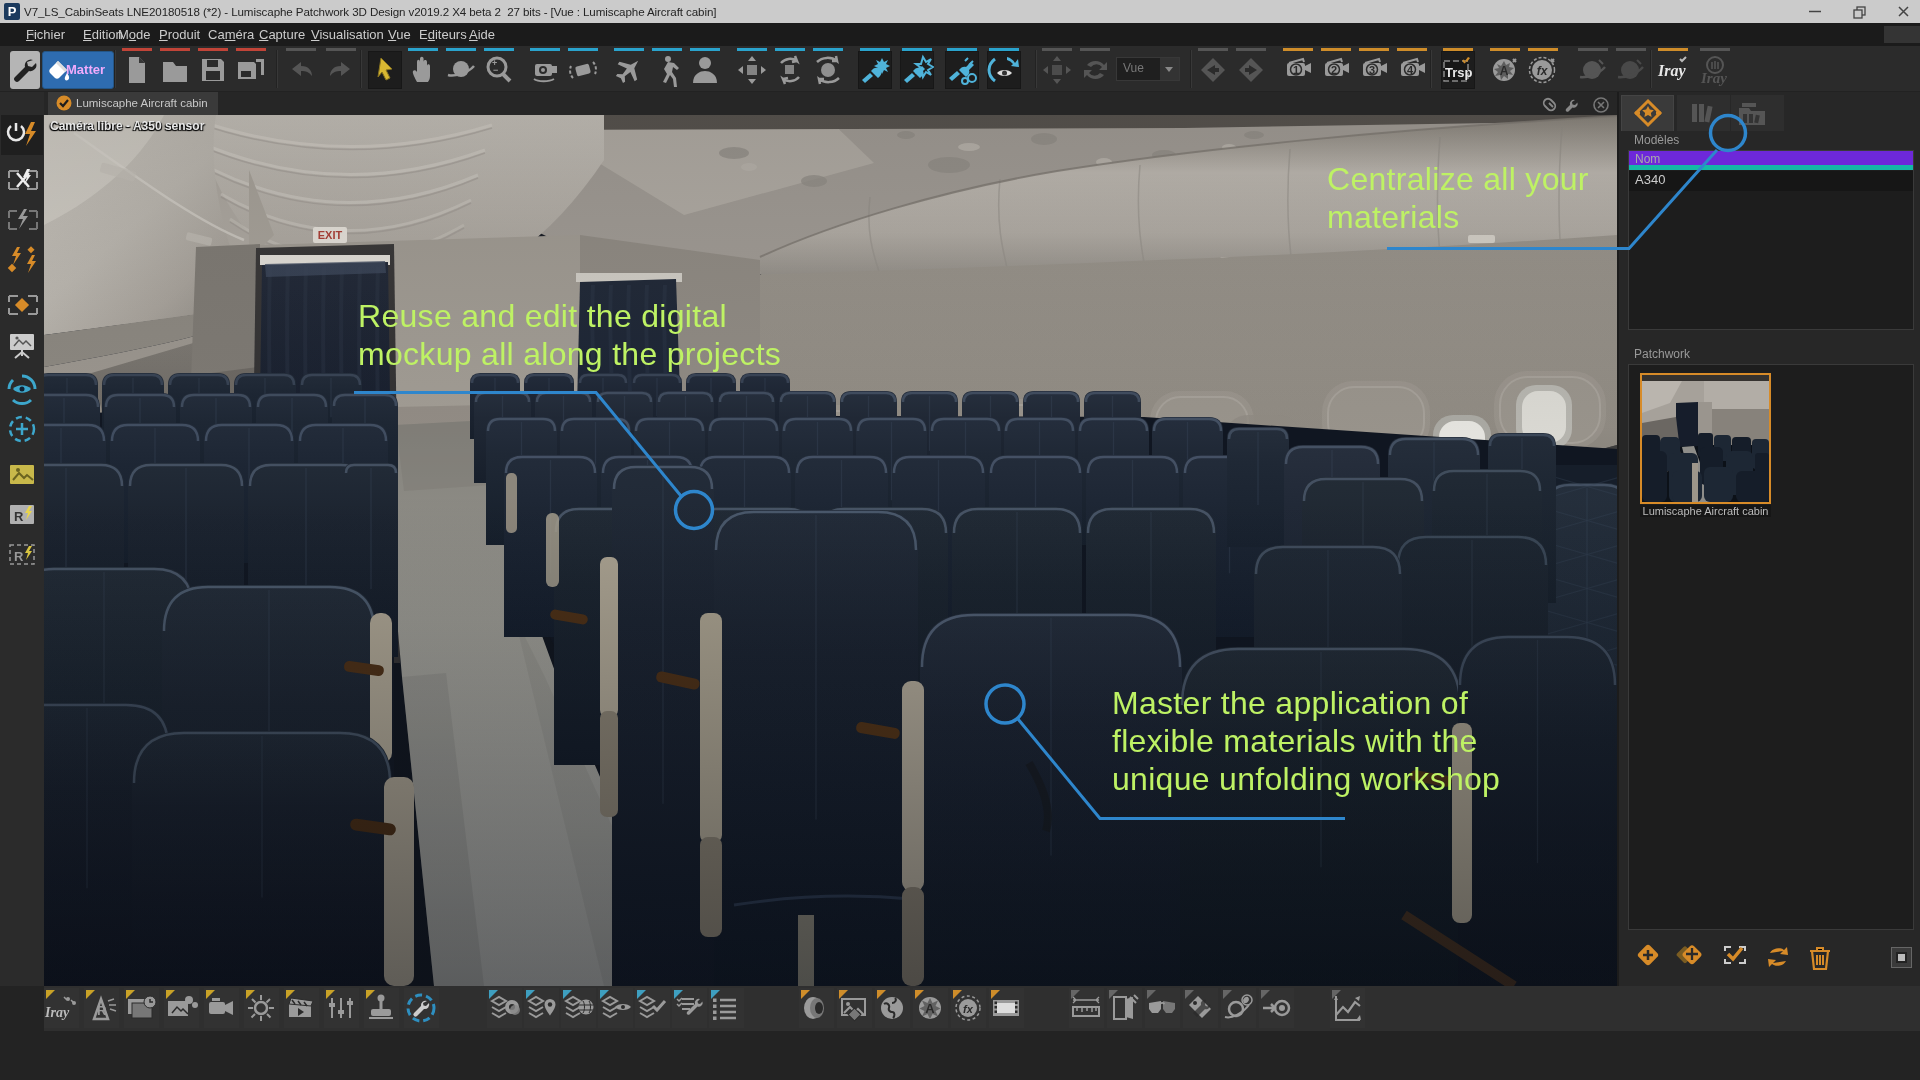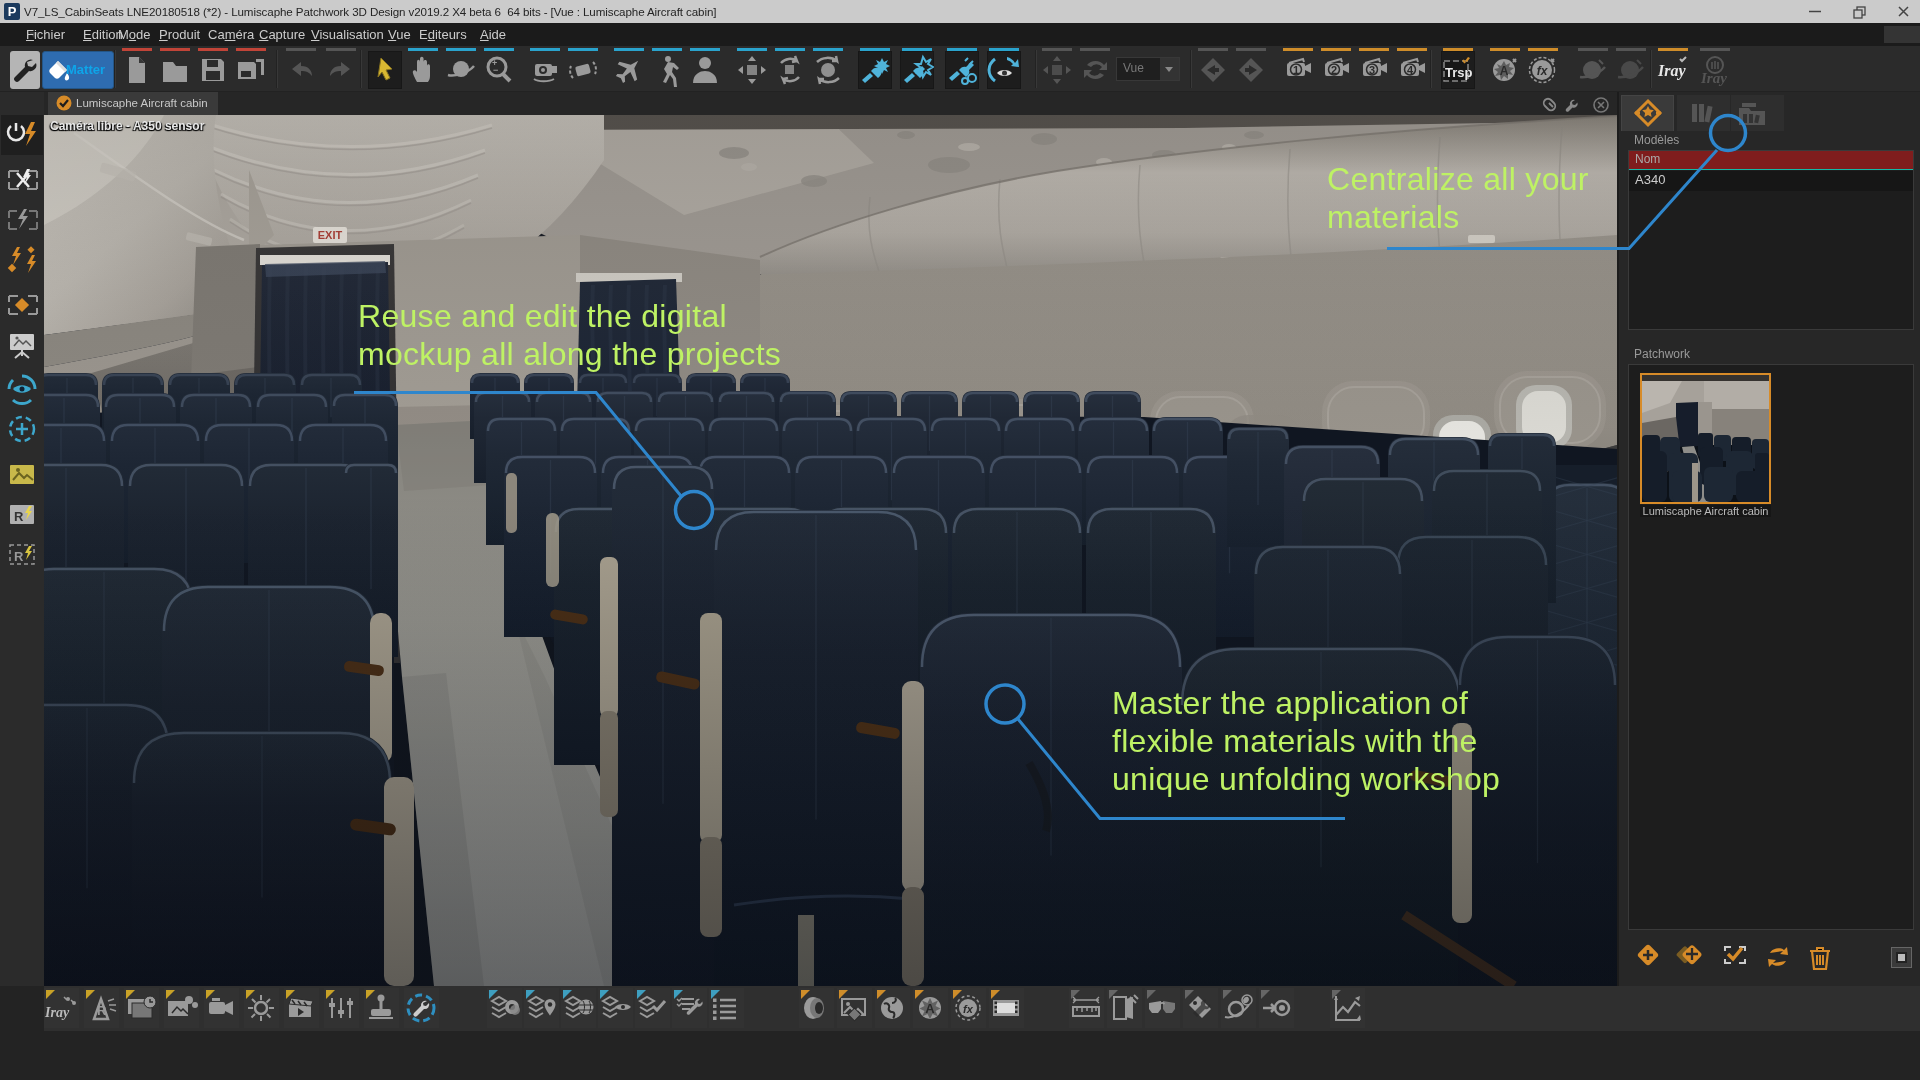--- a/index.html
+++ b/index.html
@@ -21,63 +21,63 @@
 #rpanel{position:absolute;left:1617px;top:92px;width:303px;height:894px;background:#272727;border-left:2px solid #1c1c1c}
 #botbar{position:absolute;left:44px;top:986px;width:1573px;height:45px;background:#2f2f2f}
 #botbar2{position:absolute;left:1617px;top:986px;width:303px;height:45px;background:#2f2f2f}
 #botstrip{position:absolute;left:0;top:1031px;width:1920px;height:49px;background:#232323}
 .bb{position:absolute;top:988px;width:35px;height:40px;background:#323232}
 .ann{position:absolute;color:#bef264;font-size:32px;line-height:38px;letter-spacing:0.3px}
 .cap{position:absolute;color:#e8e8e8;font-size:12px;font-weight:bold;text-shadow:1px 1px 1px #000,-1px 1px 1px #000}
 </style></head><body>
 <div id="titlebar">
     <div id="plogo">P</div>
-    <div id="titletxt">V7_LS_CabinSeats LNE20180518 (*2) - Lumiscaphe Patchwork 3D Design v2019.2 X4 beta 6  64 bits - [Vue : Lumiscaphe Aircraft cabin]</div>
+    <div id="titletxt">V7_LS_CabinSeats LNE20180518 (*2) - Lumiscaphe Patchwork 3D Design v2019.2 X4 beta 2  27 bits - [Vue : Lumiscaphe Aircraft cabin]</div>
     <svg width="120" height="23" viewBox="0 0 120 23" style="position:absolute;left:1795px;top:0">
       <path d="M14 11.5 h12" stroke="#444" stroke-width="1.5"></path>
       <rect x="62" y="7" width="8" height="8" fill="none" stroke="#444" stroke-width="1.3"></rect>
       <rect x="59" y="10" width="8" height="8" fill="#cbcbcb" stroke="#444" stroke-width="1.3"></rect>
       <path d="M104 7 l9 9 m0 -9 l-9 9" stroke="#444" stroke-width="1.5"></path>
     </svg>
   </div>
 <div id="menubar">
     <svg width="20" height="23" viewBox="0 0 20 23" style="position:absolute;left:24px;top:0">
       <path d="M5 9 l10 0 -5 6 z" fill="#3a3a3a"></path>
     </svg>
     <div class="mi" style="left:26px"><u>F</u>ichier</div>
     <div class="mi" style="left:83px"><u>E</u>dition</div>
     <div class="mi" style="left:118px">M<u>o</u>de</div>
     <div class="mi" style="left:159px"><u>P</u>roduit</div>
     <div class="mi" style="left:208px">Ca<u>m</u>éra</div>
     <div class="mi" style="left:259px"><u>C</u>apture</div>
     <div class="mi" style="left:311px"><u>V</u>isualisation</div>
     <div class="mi" style="left:388px"><u>V</u>ue</div>
     <div class="mi" style="left:419px">E<u>d</u>iteurs</div>
-    <div class="mi" style="left:480px"><u>A</u>ide</div>
+    <div class="mi" style="left:469px"><u>A</u>ide</div>
   </div>
 <div id="menuboxr"></div>
 <div id="toolbar">
     <div class="abs" style="left:114px;top:4px;width:1px;height:38px;background:#222;box-shadow:1px 0 0 #383838"></div>
     <div class="abs" style="left:276px;top:4px;width:1px;height:38px;background:#222;box-shadow:1px 0 0 #383838"></div>
     <div class="abs" style="left:360px;top:4px;width:1px;height:38px;background:#222;box-shadow:1px 0 0 #383838"></div>
     <div class="abs" style="left:1035px;top:4px;width:1px;height:38px;background:#222;box-shadow:1px 0 0 #383838"></div>
     <div class="abs" style="left:1190px;top:4px;width:1px;height:38px;background:#222;box-shadow:1px 0 0 #383838"></div>
     <div class="abs" style="left:1430px;top:4px;width:1px;height:38px;background:#222;box-shadow:1px 0 0 #383838"></div>
     <div class="abs" style="left:1650px;top:4px;width:1px;height:38px;background:#222;box-shadow:1px 0 0 #383838"></div>
     <div class="abs" style="left:10px;top:5px;width:30px;height:38px;background:#b5b5b5;border-radius:3px"></div>
     <svg width="34" height="34" viewBox="0 0 34 34" style="position:absolute;left:8px;top:7px">
       <path d="M25 7 a6 6 0 0 0 -8 7 l-10 10 a2.7 2.7 0 0 0 4 4 l10 -10 a6 6 0 0 0 7 -8 l-4 4 -4 -1 -1 -4 z" fill="#222"></path>
     </svg>
     <div class="abs" style="left:42px;top:5px;width:72px;height:38px;background:#2e6cb0;border-radius:3px;border:1px solid #245687"></div>
     <svg width="30" height="30" viewBox="0 0 30 30" style="position:absolute;left:42px;top:9px">
       <path d="M8 14 l8 -8 9 9 -8 8 c-1 1 -3 1 -4 0 l-5 -5 c-1 -1 -1 -3 0 -4 z" fill="#fff"></path>
       <path d="M16 6 l-2 2 9 9 2 -2 z" fill="#ddd"></path>
       <path d="M25 18 c2 3 3 5 1 7 c-2 1 -4 0 -3 -3 z" fill="#fff"></path>
     </svg>
-    <div class="abs" style="left:66px;top:16px;color:#0ea5e9;font-size:13px;font-weight:bold">Matter</div>
+    <div class="abs" style="left:66px;top:16px;color:#f0abfc;font-size:13px;font-weight:bold">Matter</div>
     <div class="bar red" style="left:122px;width:30px"></div>
     <svg width="34" height="34" viewBox="0 0 34 34" style="position:absolute;left:120px;top:7px">
       <path d="M9 4 h10 l6 6 v20 h-16 z" fill="#9a9a9a"></path>
       <path d="M19 4 v6 h6" fill="#2b2b2b" opacity="0.9"></path>
     </svg>
     <div class="bar red" style="left:160px;width:30px"></div>
     <svg width="34" height="34" viewBox="0 0 34 34" style="position:absolute;left:158px;top:7px">
       <path d="M5 9 h10 l3 4 h11 v16 h-24 z" fill="#9a9a9a"></path>
     </svg>
     <div class="bar red" style="left:198px;width:30px"></div>
@@ -682,21 +682,21 @@
     <path d="M5 10 h10 l2 3 h14 v14 h-26 z" fill="#555"></path>
     <rect x="8" y="5" width="14" height="4" fill="#555"></rect>
     <g fill="#333">
       <rect x="9" y="16" width="4" height="9"></rect>
       <rect x="15" y="16" width="4" height="9"></rect>
       <rect x="21" y="17" width="4" height="8" transform="rotate(12 23 21)"></rect>
     </g>
   </svg>
 <div class="abs" style="left:1634px;top:133px;color:#999;font-size:12px">Modèles</div>
 <div class="abs" style="left:1628px;top:150px;width:286px;height:180px;background:#1d1d1d;border:1px solid #3a3a3a"></div>
-<div class="abs" style="left:1629px;top:151px;width:284px;height:19px;background:#7f1d1d;border-bottom:1px solid #14b8a6;color:#aaa;font-size:12px;padding:1px 6px">Nom</div>
+<div class="abs" style="left:1629px;top:151px;width:284px;height:19px;background:#6d28d9;border-bottom:5px solid #14b8a6;color:#aaa;font-size:12px;padding:1px 6px">Nom</div>
 <div class="abs" style="left:1629px;top:171px;width:284px;height:20px;background:#161616;color:#ccc;font-size:13px;padding:1px 6px">A340</div>
 <div class="abs" style="left:1634px;top:347px;color:#999;font-size:12px">Patchwork</div>
 <div class="abs" style="left:1628px;top:364px;width:286px;height:566px;background:#1d1d1d;border:1px solid #3a3a3a"></div>
 <div class="abs" style="left:1640px;top:373px;width:131px;height:131px;border:2px solid #d78b28;background:#0d131c" id="thumbbox"></div>
 <div class="abs" style="left:1640px;top:505px;width:131px;text-align:center;color:#bbb;font-size:11px;background:#161616">Lumiscaphe Aircraft cabin</div>
 <svg width="30" height="30" viewBox="0 0 30 30" style="position:absolute;left:1636px;top:943px">
     <rect x="4" y="4" width="16" height="16" rx="3" fill="#d78b28" transform="rotate(45 12 12)"></rect>
     <path d="M12 7 v10 M7 12 h10" stroke="#2a2a2a" stroke-width="2.5"></path>
   </svg>
 <svg width="30" height="30" viewBox="0 0 30 30" style="position:absolute;left:1676px;top:943px">

